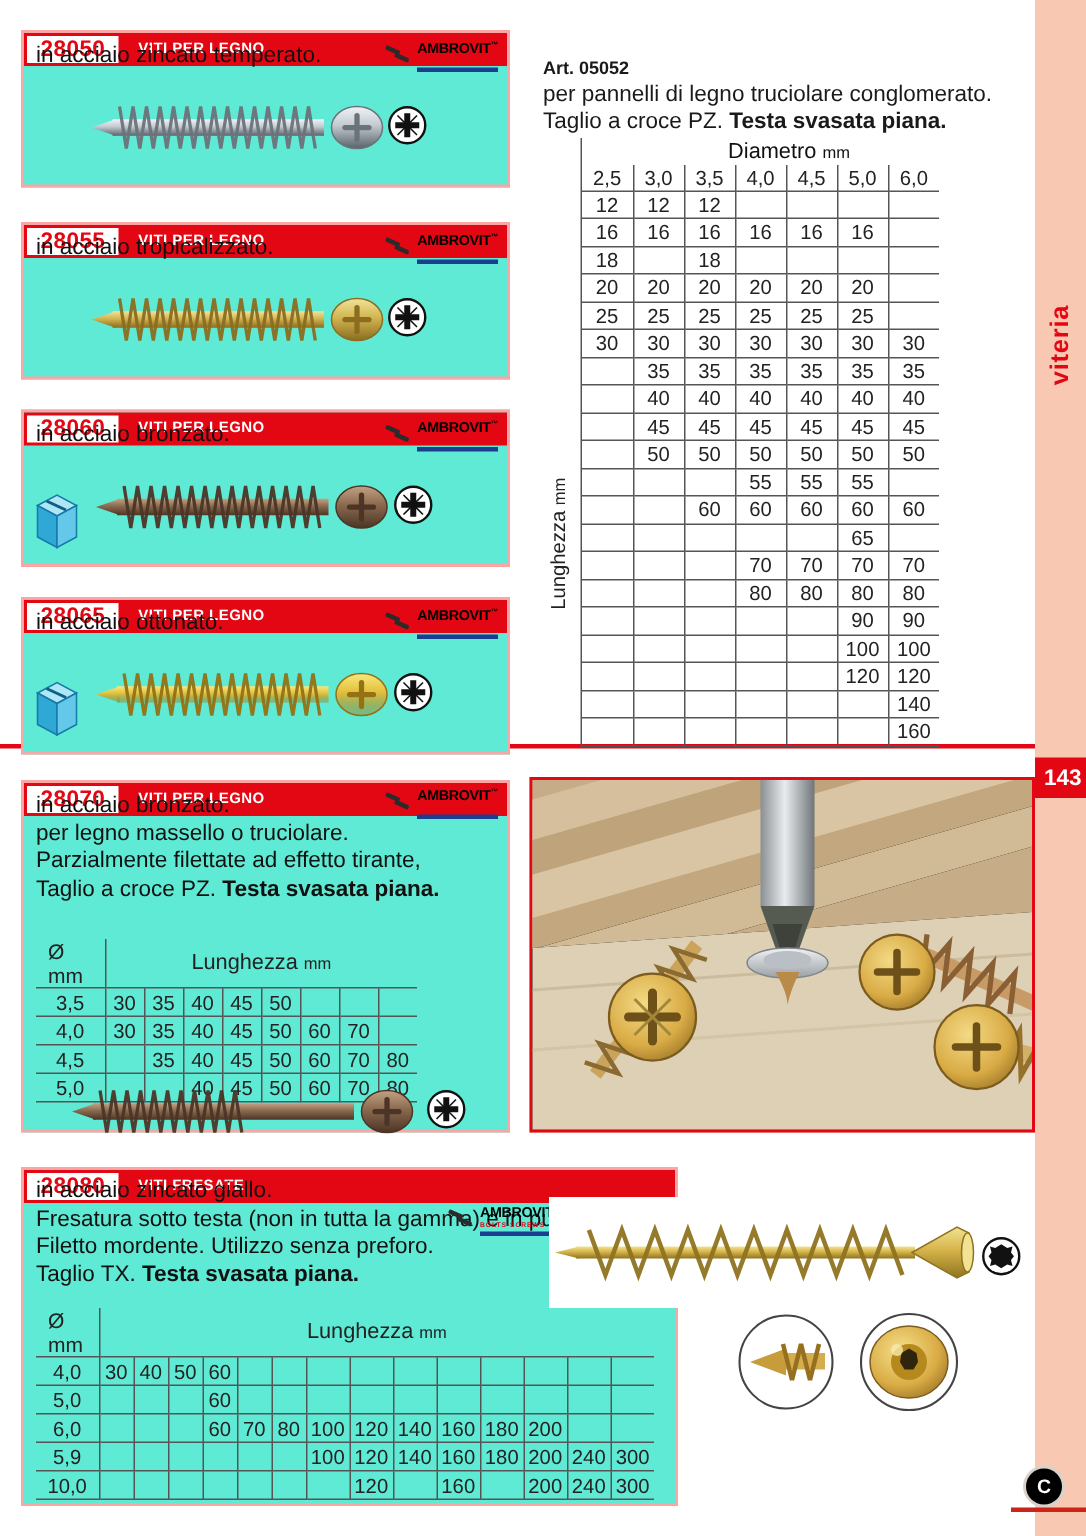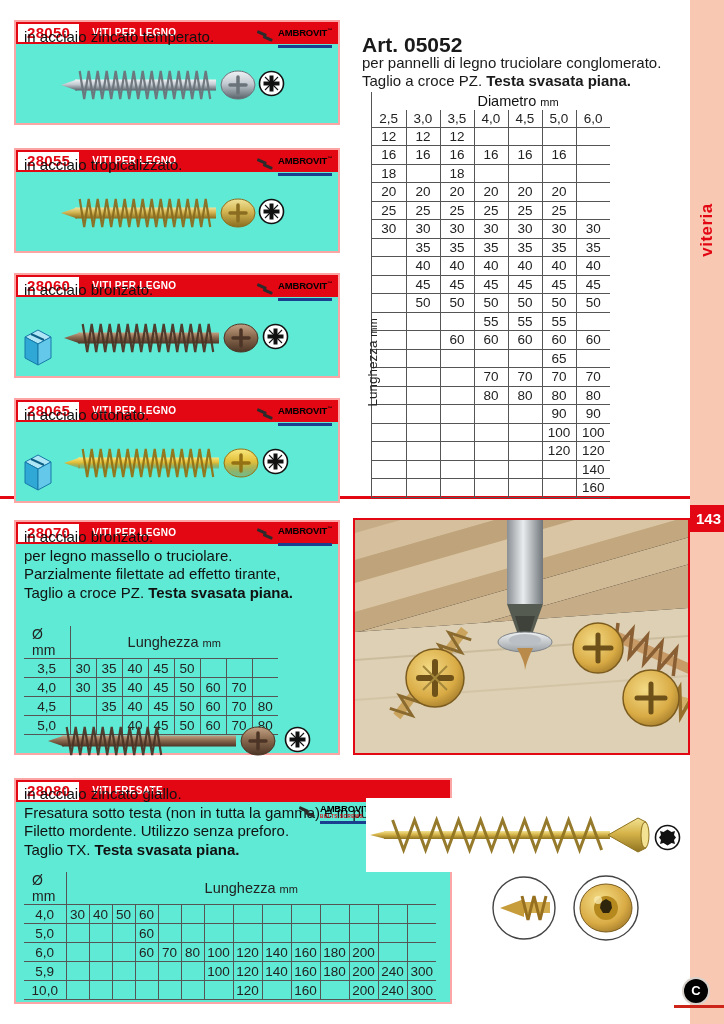--- a/index.html
+++ b/index.html
@@ -20,28 +20,28 @@
   .pdesc b { font-weight:bold; }
   
   .brand { position:absolute; display:flex; align-items:flex-start; gap:2px; }
   .brand .txt { display:flex; flex-direction:column; line-height:1; }
   .brand .nm { font-weight:bold; font-size:9.5px; letter-spacing:-.2px; color:#000; }
   .brand .nm sup { font-size:5px; }
   .brand .sb { font-size:4.5px; font-weight:bold; color:#e30613; letter-spacing:.6px; margin-top:1px; }
   .brand .bluebar { height:3.5px; background:#1a3f8f; margin-top:1.5px; width:100%; }
   
   #art-block { position:absolute; left:362px; top:36px; width:302px; }
-  #art-title { font-size:21px; font-weight:bold; line-height:18px; }
+  #art-title { font-size:12px; font-weight:bold; line-height:18px; }
   .art-line { font-size:15px; line-height:17.5px; }
   #art-wrap { position:relative; margin-top:3px; }
   #art-rowlabel { position:absolute; left:0px; top:120px; height:300px; width:20px;
     display:flex; align-items:center; justify-content:center; }
   #art-rowlabel span { transform:rotate(-90deg); white-space:nowrap; font-size:13.5px; color:#222; }
   #art-rowlabel .unit { font-size:11px; }
-  #art-grid { margin-left:9px; border-left:1px solid #555; }
+  #art-grid { margin-left:25px; border-left:1px solid #555; }
   #diam-head { text-align:center; font-size:14.5px; height:18px; line-height:18px; color:#111; }
   #diam-head .unit { font-size:11px; }
   table.art { border-collapse:collapse; table-layout:fixed; }
   table.art th, table.art td {
     width:34px; height:18.5px; text-align:center; font-size:13.5px; color:#222;
     border-right:1px solid #555; border-bottom:1px solid #555; font-weight:normal; padding:0;
   }
   table.art th { height:17px; }
   table.art th:last-child, table.art td:last-child { border-right:none; }
   

